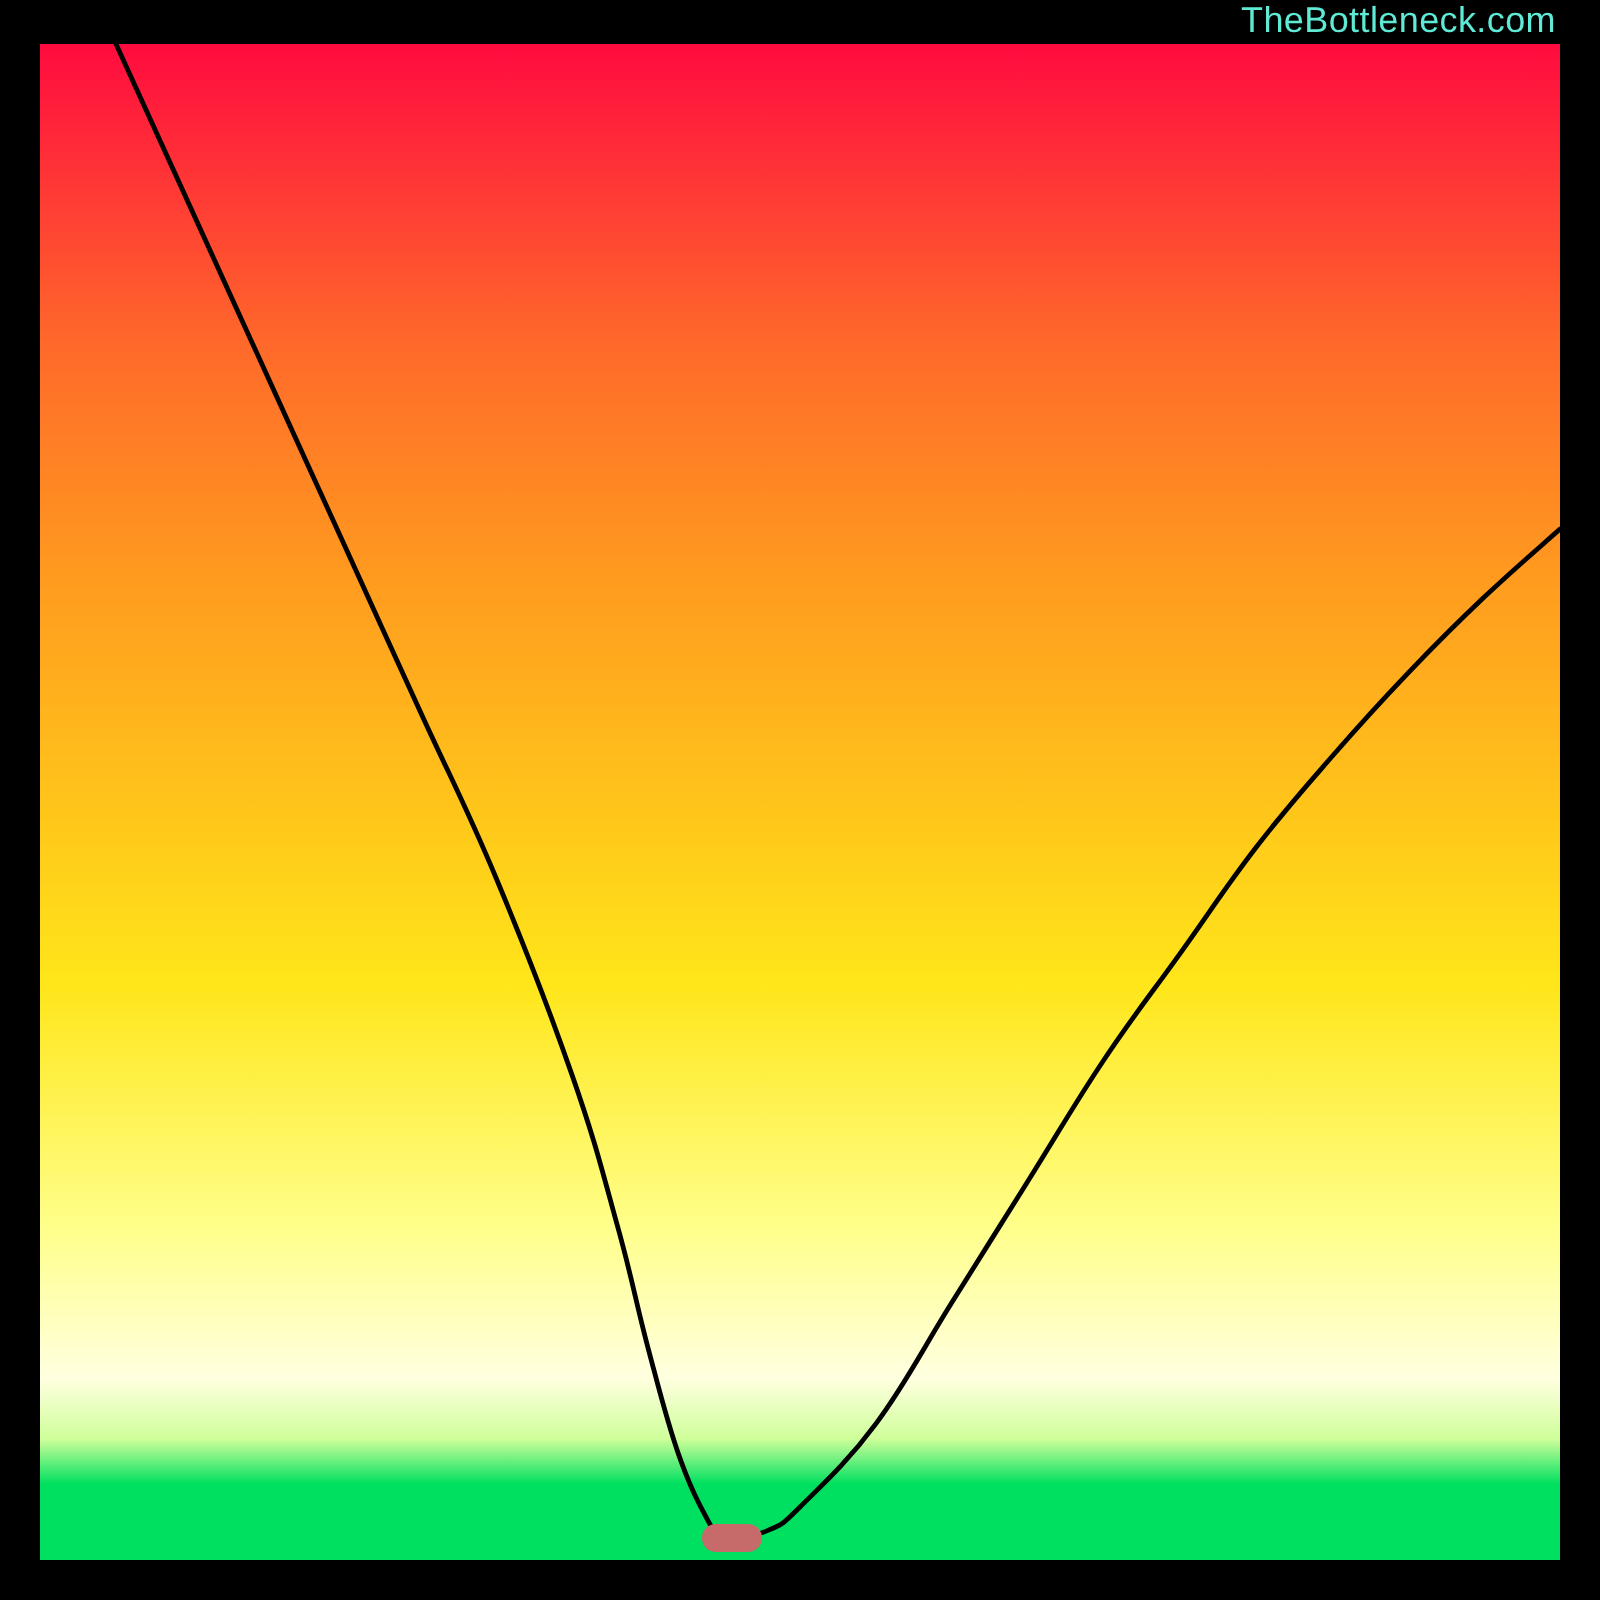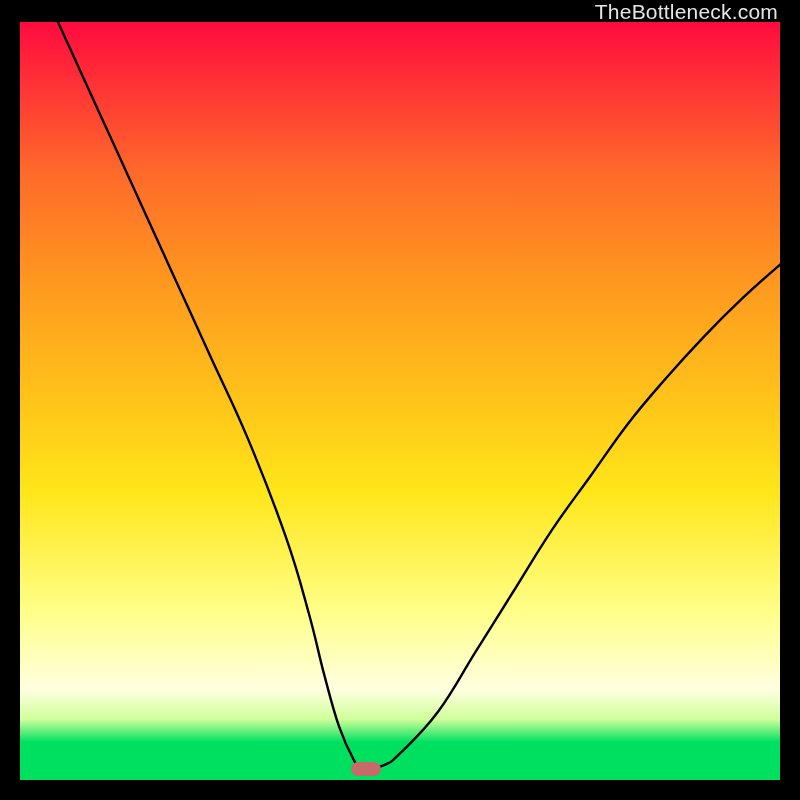--- a/index.html
+++ b/index.html
@@ -22,22 +22,22 @@
     top: 22px;
     width: 760px;
     height: 758px;
     overflow: hidden;
   }
   .watermark {
     position: absolute;
     top: 0px;
     right: 22px;
     font-family: Arial, Helvetica, sans-serif;
-    font-size: 21px;
-    color: #e5e5e5;
+    font-size: 18px;
+    color: #5eead4;
     font-weight: 500;
     letter-spacing: 0.2px;
   }
   svg { display: block; }
   .marker {
     position: absolute;
     width: 30px;
     height: 14px;
     background: #c76a6a;
     border-radius: 7px;

